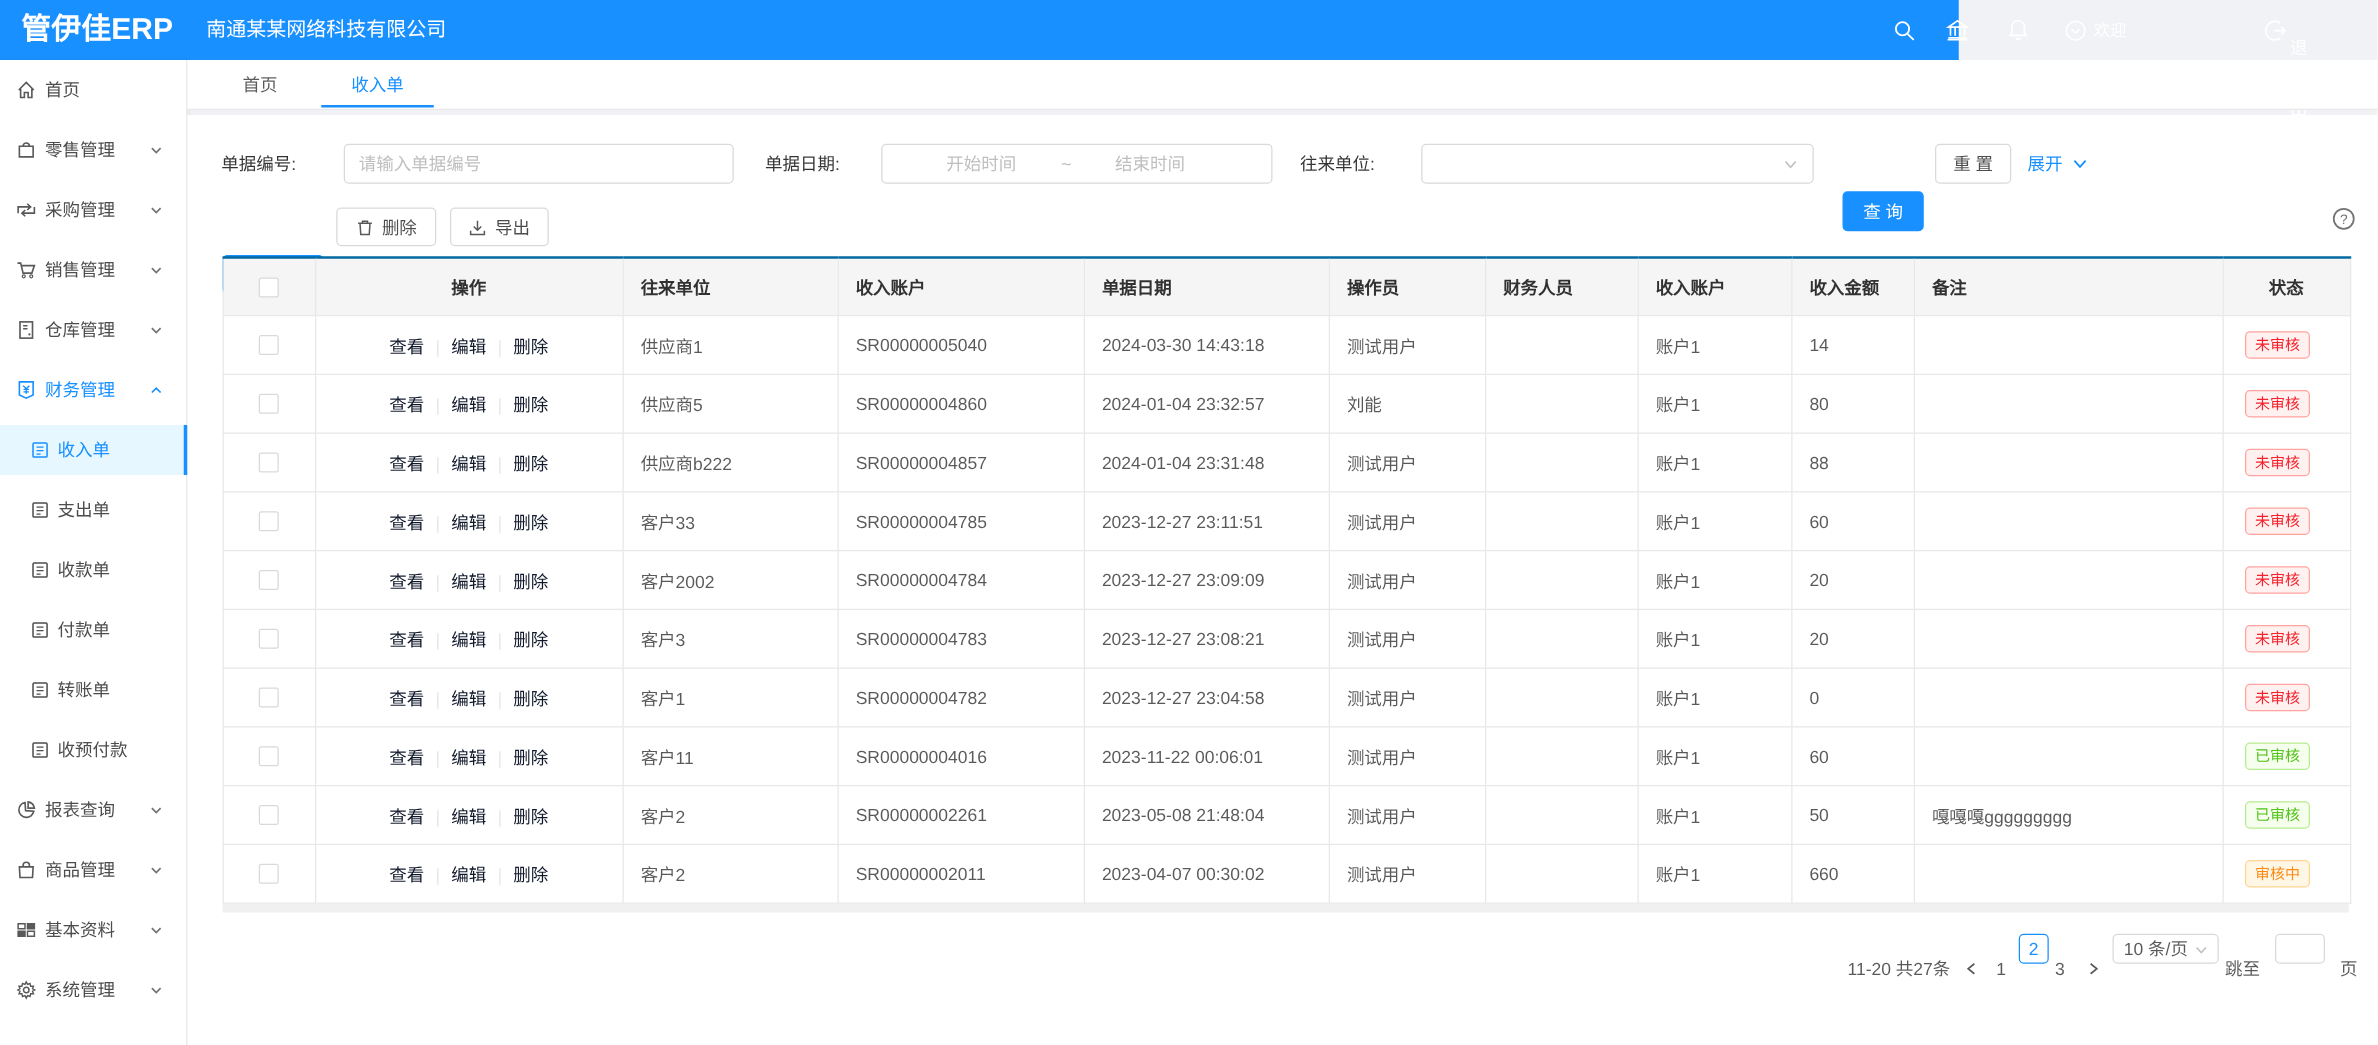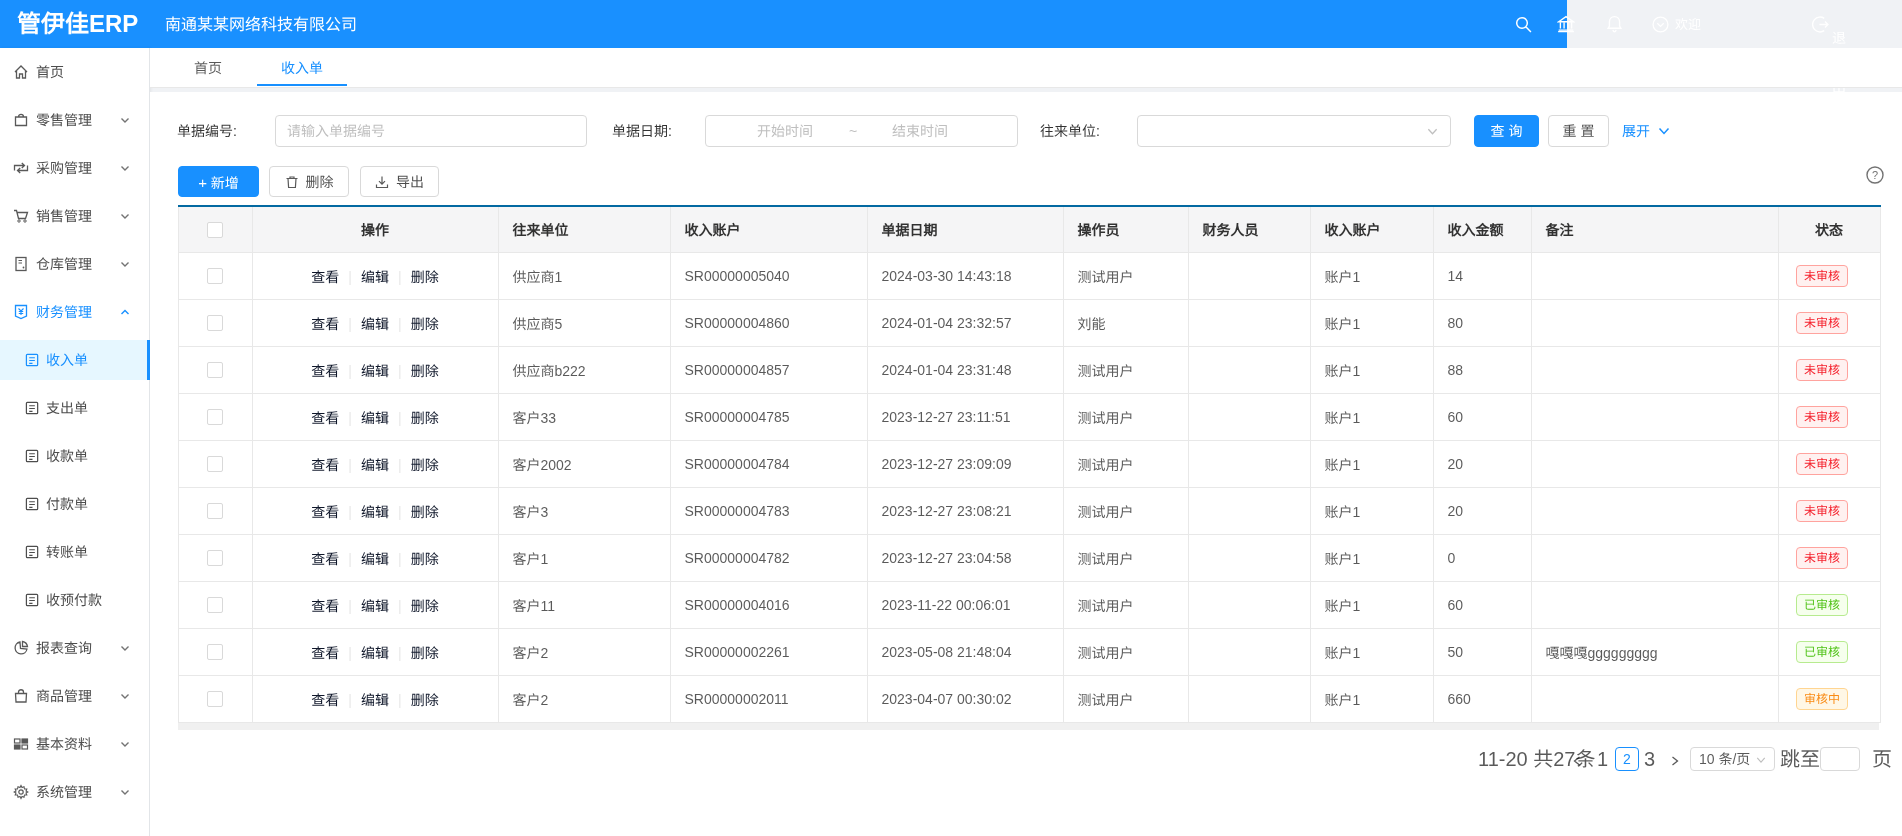--- a/index.html
+++ b/index.html
@@ -33,41 +33,41 @@
 .tab.active { color:#1890ff; }
 .inkbar { position:absolute; left:107px; top:36px; width:90px; height:2px; background:#1890ff; }
 
 
 .panel { position:absolute; left:150px; top:92px; width:1752px; height:744px; background:#fff; }
 
 
 .flabel { position:absolute; height:32px; line-height:32px; font-size:14px; color:rgba(0,0,0,0.80); }
 .finput { position:absolute; height:32px; border:1px solid #d9d9d9; border-radius:4px; background:#fff; line-height:30px; font-size:14px; color:#bfbfbf; }
 .btn { position:absolute; height:32px; border-radius:4px; font-size:14px; text-align:center; line-height:30px; }
-.btn.primary { background:#1890ff; color:#fff; border:1px solid #1890ff; line-height:31px; }
+.btn.primary { background:#1890ff; color:#fff; border:1px solid #1890ff; line-height:31px;margin-top:38px; }
 .btn.plain { background:#fff; color:rgba(0,0,0,0.70); border:1px solid #d9d9d9; }
 
 
 .tbl { position:absolute; left:28px; top:113px; width:1701px; border:0; border-collapse:collapse; table-layout:fixed; }
 .tbl th { height:46px; background:#f5f5f6; border-bottom:1px solid #e8e8e8; border-right:1px solid #e8e8e8; font-weight:bold; color:rgba(0,0,0,0.80); font-size:14px; text-align:left; padding:0 0 0 14px; }
 .tbl td { height:47px; background:#fff; border-bottom:1px solid #e8e8e8; border-right:1px solid #e8e8e8; color:rgba(0,0,0,0.65); font-size:14px; padding:0 0 0 14px; overflow:hidden; white-space:nowrap; }
 .tbl th:first-child, .tbl td:first-child { border-left:1px solid #e8e8e8; }
 .tbl th.ctr, .tbl td.ctr { text-align:center; padding:0; }
 .tbl tr.hdr th { border-top:2px solid #0369a1; }
 .cbx { display:inline-block; width:16px; height:16px; border:1px solid #d9d9d9; border-radius:2px; background:#fff; vertical-align:middle; }
 .lnk { color:#0f172a; }
 .sep { color:#e8e8e8; padding:0 9px; }
 .tag { display:inline-block; height:22px; line-height:20px; padding:0 7px; border-radius:4px; font-size:12px; }
 .tag.red { color:#f5222d; background:#fff1f0; border:1px solid #ffa39e; }
 .tag.green { color:#52c41a; background:#f6ffed; border:1px solid #b7eb8f; }
 .tag.orange { color:#fa8c16; background:#fff7e6; border:1px solid #ffd591; }
 .scrollstrip { position:absolute; left:28px; top:631px; width:1701px; height:7px; background:#f0f0f0; }
 
 
-.pag { position:absolute; top:655px; height:24px; line-height:24px; font-size:20px; color:rgba(0,0,0,0.65); }
+.pag { position:absolute; top:671px; height:24px; line-height:24px; font-size:14px; color:rgba(0,0,0,0.65); }
 .pag-box { position:absolute; top:655px; width:24px; height:24px; line-height:22px; text-align:center; border-radius:4px; border:1px solid #1890ff; color:#1890ff; }
 .pag-sel { position:absolute; top:655px; width:85px; height:24px; line-height:22px; border:1px solid #d9d9d9; border-radius:4px; padding-left:8px; color:rgba(0,0,0,0.65); }
 .pag-inp { position:absolute; top:655px; width:40px; height:24px; border:1px solid #d9d9d9; border-radius:4px; background:#fff; }
 </style>
 </head>
 <body>
 
 <div class="topbar">
   <div class="logo">管伊佳ERP</div>
   <div class="company">南通某某网络科技有限公司</div>

